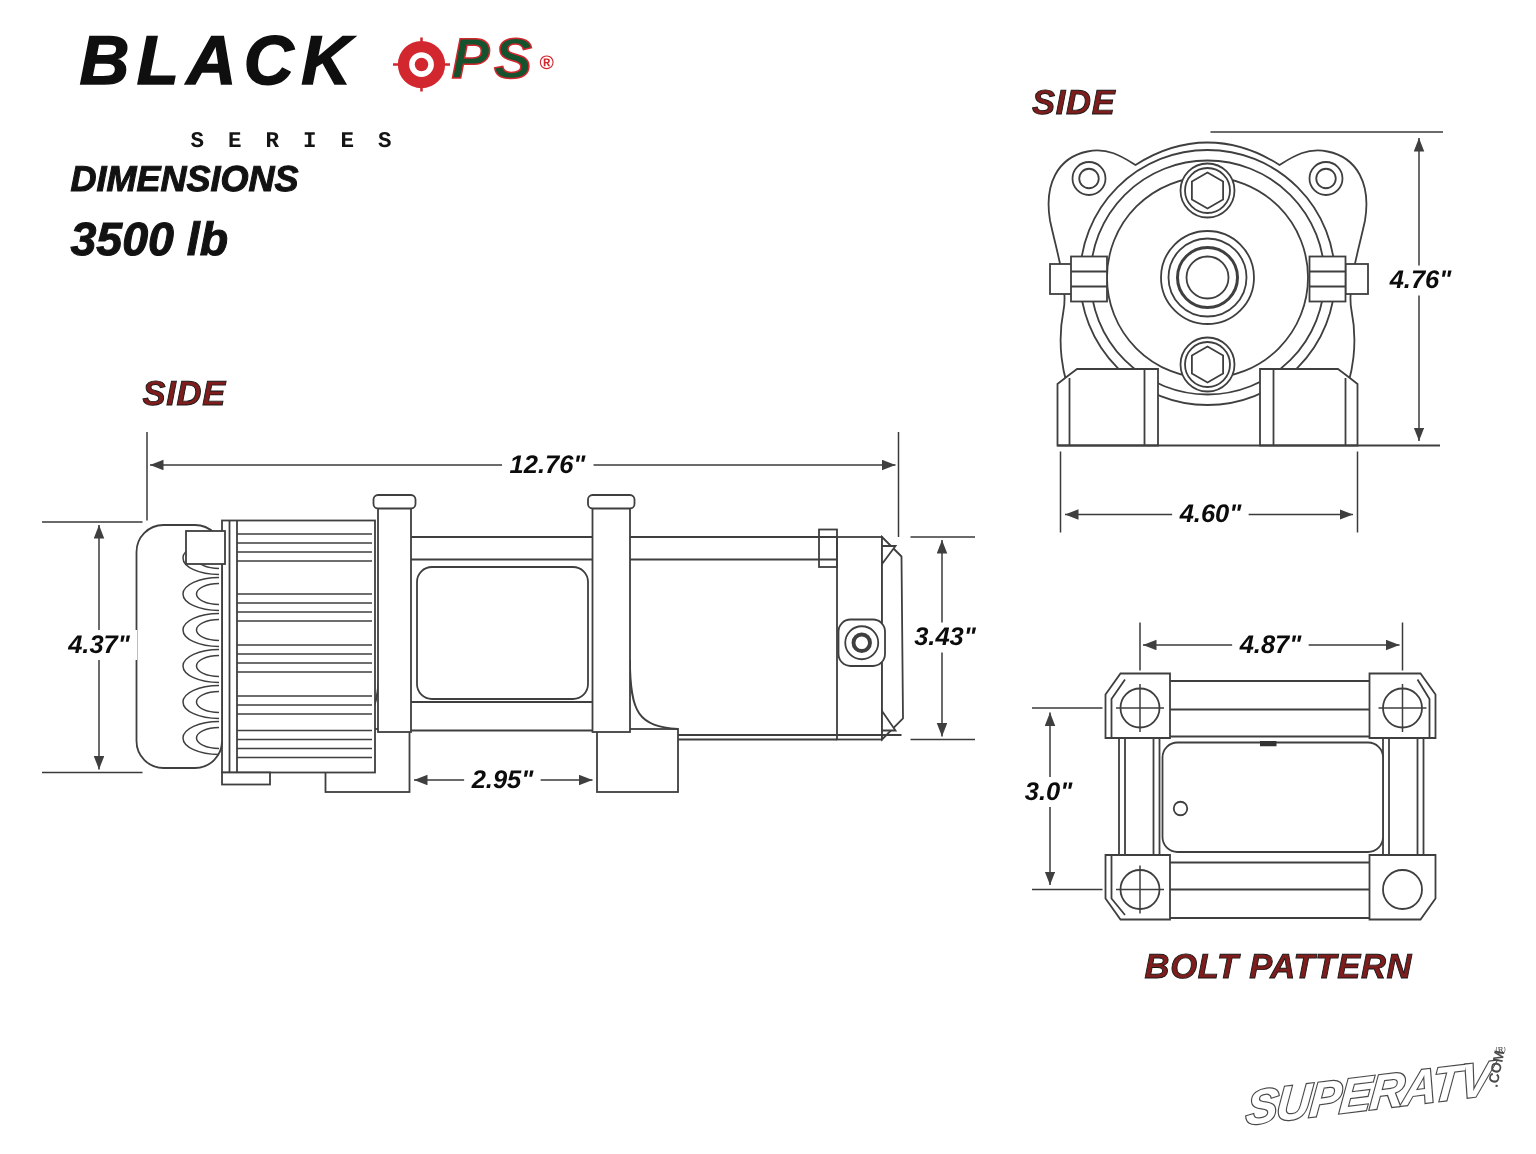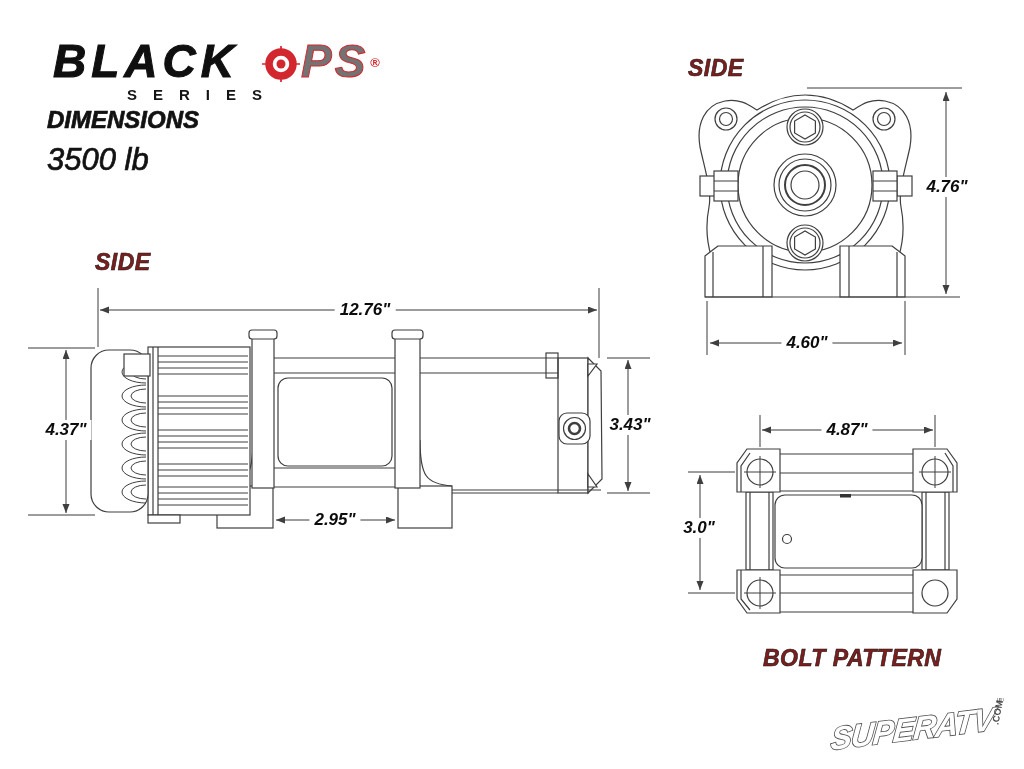--- a/index.html
+++ b/index.html
@@ -1,32 +1,32 @@
 <!DOCTYPE html>
 <html><head>
 <meta charset="utf-8">
 <style>
   html,body{margin:0;padding:0;background:#fff;}
   .page{position:relative;width:1024px;height:769px;background:#fff;overflow:hidden;
         font-family:"Liberation Sans",sans-serif;color:#111;}
   .abs{position:absolute;}
   
-  .brand{position:absolute;left:53px;top:38px;display:flex;align-items:flex-start;}
+  .brand{position:absolute;left:53px;top:17px;display:flex;align-items:flex-start;}
   .brand-black{font-size:46px;line-height:46px;font-weight:bold;font-style:italic;
                letter-spacing:5px;color:#0f0f0f;-webkit-text-stroke:1px #0f0f0f;}
   .brand-ops{display:flex;align-items:center;margin-left:22px;}
-  .brand-ops-rest{font-size:46px;line-height:46px;font-weight:bold;font-style:italic;
-                  letter-spacing:3px;color:#737373;-webkit-text-stroke:1px #d2272e;}
+  .brand-ops-rest{font-size:38px;line-height:46px;font-weight:bold;font-style:italic;
+                  letter-spacing:3px;color:#14532d;-webkit-text-stroke:1px #d2272e;}
   .brand-reg{font-size:13px;font-weight:bold;color:#d2272e;margin:2px 0 0 2px;}
   .brand-series{position:absolute;left:127px;top:86px;font-size:15px;font-weight:bold;
-                letter-spacing:16px;color:#141414;}
+                letter-spacing:16px;color:#141414;font-family:Liberation Mono, monospace;}
   
   .heading-1{position:absolute;left:47px;top:106px;font-size:24px;font-weight:bold;
              font-style:italic;color:#121212;-webkit-text-stroke:0.7px #121212;}
-  .heading-2{position:absolute;left:47px;top:142px;font-size:31px;font-weight:normal;
+  .heading-2{position:absolute;left:47px;top:142px;font-size:31px;font-weight:bold;
              font-style:italic;color:#121212;-webkit-text-stroke:0.7px #121212;}
   .view-label{position:absolute;font-size:23px;font-weight:bold;font-style:italic;
               color:#7f1d1d;letter-spacing:0.5px;-webkit-text-stroke:0.6px #151515;}
   .dim-label{position:absolute;transform:translate(-50%,-50%);font-size:17px;font-weight:bold;
              font-style:italic;color:#0c0c0c;background:#fff;padding:0 5px;white-space:nowrap;}
   svg text{font-family:"Liberation Sans",sans-serif;}
 </style>
 </head>
 <body>
 
@@ -44,21 +44,21 @@
       <span class="brand-reg">®</span>
     </span>
   </div>
   <div class="brand-series">SERIES</div>
 
   <div class="heading-1">DIMENSIONS</div>
   <div class="heading-2">3500 lb</div>
 
   <div class="view-label" style="left:95px;top:249px;">SIDE</div>
   <div class="view-label" style="left:688px;top:55px;">SIDE</div>
-  <div class="view-label" style="left:763px;top:645px;">BOLT PATTERN</div>
+  <div class="view-label" style="left:763px;top:631px;">BOLT PATTERN</div>
 
   <svg class="abs" style="left:25px;top:280px;" width="645" height="265" viewBox="0 0 645 265">
     <defs>
       <marker id="arF" markerWidth="11" markerHeight="9" refX="9" refY="3.5" orient="auto" markerUnits="userSpaceOnUse">
         <path d="M0,0 L9,3.5 L0,7 Z" fill="#3f3f3f"></path>
       </marker>
     </defs>
     <g stroke="#3f3f3f" stroke-width="1.2" fill="none">
 
       <path d="M249,78 H533 M249,93 H533 M395,213 H533"></path>

